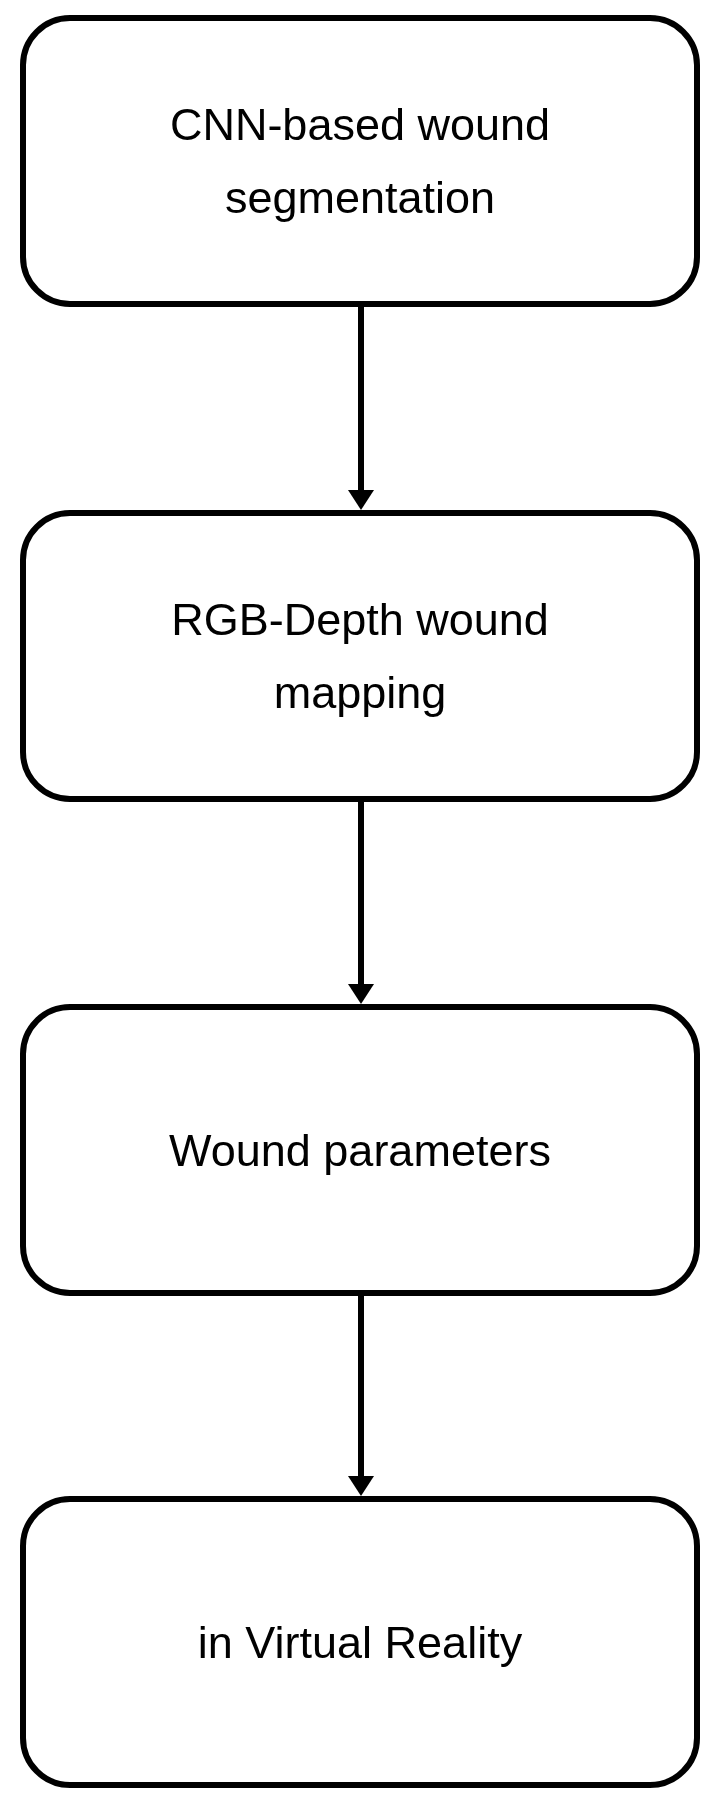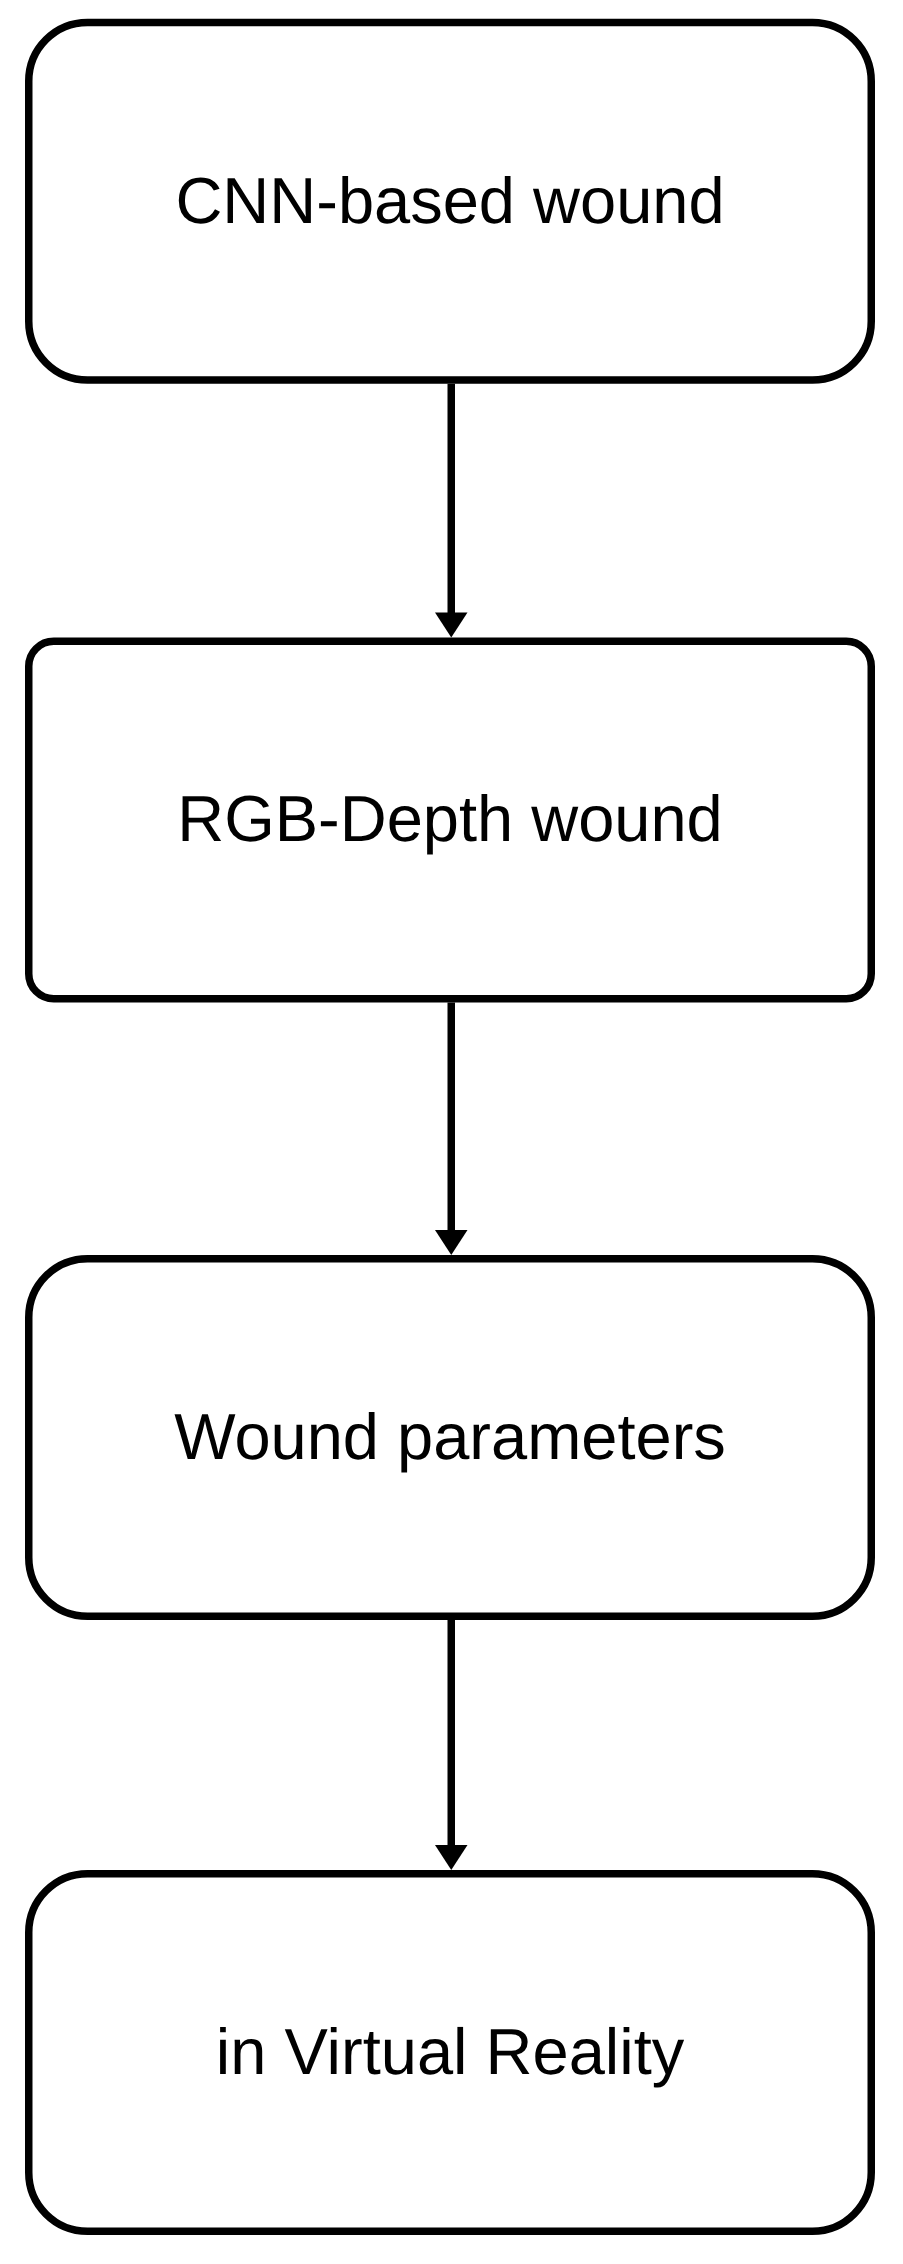--- a/index.html
+++ b/index.html
@@ -23,21 +23,21 @@
     box-sizing: border-box;
     border: 6px solid #000000;
     border-radius: 50px;
     background: #ffffff;
     display: flex;
     align-items: center;
     justify-content: center;
   }
   .node-label {
     text-align: center;
-    font-size: 52px;
+    font-size: 45px;
     line-height: 73px;
     color: #000000;
     letter-spacing: 0px;
   }
   .node-label span {
     display: block;
     white-space: nowrap;
   }
   .arrow {
     position: absolute;
@@ -64,31 +64,33 @@
   }
 </style>
 </head>
 <body>
 
 <div class="canvas">
 
   <div class="node" style="top:15px;">
     <div class="node-label">
       <span>CNN-based wound</span>
+      <span>segmentation</span>
     </div>
   </div>
 
   <div class="arrow" style="top:307px;height:203px;">
     <div class="shaft" style="height:185px;"></div>
     <div class="head"></div>
   </div>
 
-  <div class="node" style="top:510px;border-radius:23px;">
+  <div class="node" style="top:510px;">
     <div class="node-label">
       <span>RGB-Depth wound</span>
+      <span>mapping</span>
     </div>
   </div>
 
   <div class="arrow" style="top:802px;height:202px;">
     <div class="shaft" style="height:184px;"></div>
     <div class="head"></div>
   </div>
 
   <div class="node" style="top:1004px;">
     <div class="node-label">

